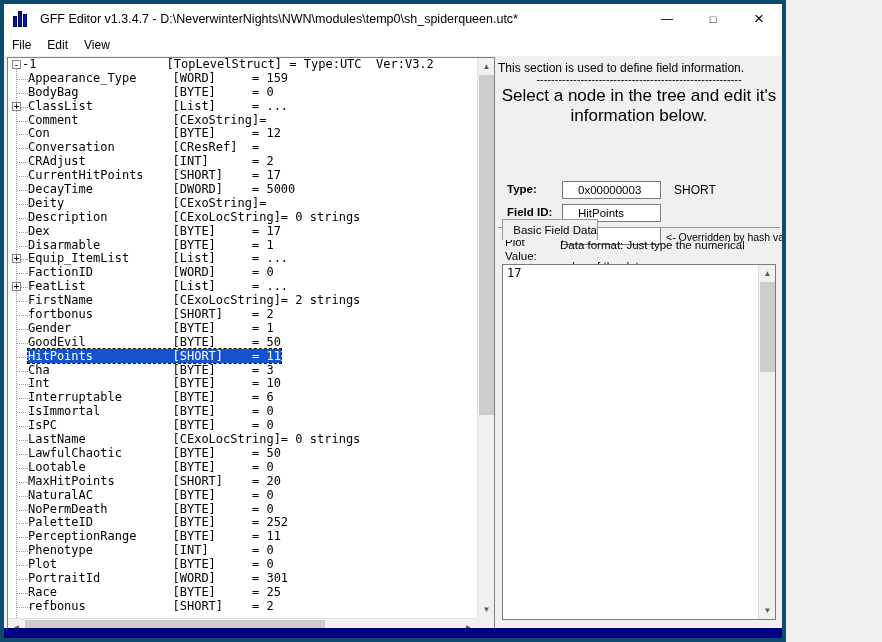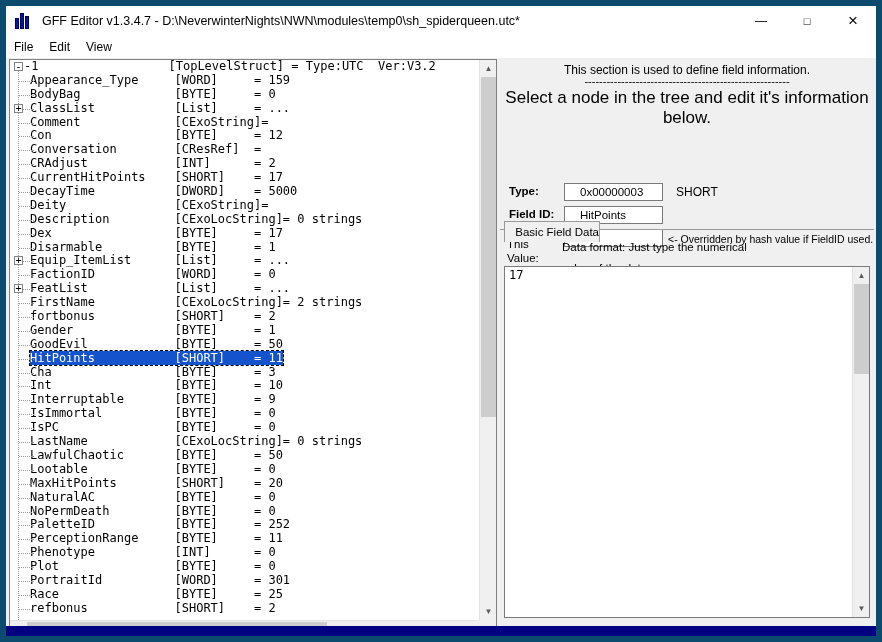--- a/index.html
+++ b/index.html
@@ -1,18 +1,18 @@
 <!DOCTYPE html>
 <html style="--sel-color: #1553cc; --strip-color: #000080;"><head>
 <meta charset="utf-8">
 <style>
   * { margin:0; padding:0; box-sizing:border-box; }
   html,body { width:882px; height:642px; overflow:hidden; }
   body { font-family:"Liberation Sans", sans-serif; background:#f0f0f0; }
-  .screen { position:relative; width:882px; height:642px; background:#86efac; border:6px solid #0c4a6e; overflow:hidden; }
+  .screen { position:relative; width:786px; height:642px; background:#86efac; border:4px solid #0c4a6e; overflow:hidden; }
 
   
   .titlebar { position:absolute; top:0; left:0; right:0; height:30px; background:#ffffff; display:flex; align-items:center; }
   .app-icon { width:18px; height:16px; margin-left:9px; display:flex; align-items:flex-end; gap:1px; }
   .app-icon i { display:block; width:4px; background:#001a9a; border:1px solid #000060; }
   .app-icon i:nth-child(1){height:11px;} .app-icon i:nth-child(2){height:16px;} .app-icon i:nth-child(3){height:13px;}
   .title-text { margin-left:9px; font-size:12.5px; color:#000; white-space:nowrap; }
   .win-buttons { position:absolute; right:0; top:0; height:30px; display:flex; }
   .win-btn { width:46px; height:30px; display:flex; align-items:center; justify-content:center; color:#000; cursor:default; }
   .win-btn.min { font-size:12px; }
@@ -45,21 +45,21 @@
             font-size:8px; color:#5a5a5a; }
   .vscroll .up { top:0; left:0; }
   .vscroll .down { bottom:0; left:0; }
   .hscroll .left { left:0; top:0; }
   .hscroll .right { right:0; top:0; }
   .vthumb { position:absolute; left:1px; width:15px; background:#cdcdcd; }
   .hthumb { position:absolute; top:1px; height:15px; background:#cdcdcd; }
 
   
   .right-panel { position:absolute; left:494px; top:0; right:2px; bottom:0; font-size:12px; color:#000; }
-  .info1 { position:absolute; top:5px; left:0; right:0; text-align:center; font-size:12px; }
+  .info1 { position:absolute; top:5px; left:0; right:0; font-size:12px; }
   .divider { position:absolute; top:17px; left:0; right:0; text-align:center; font-size:11px; letter-spacing:0; color:#000; }
   .info2 { position:absolute; top:30px; left:0; right:0; text-align:center; font-size:17px; }
   .frow { position:absolute; left:0; right:0; height:19px;margin-top:48px; }
   .frow.f1 { top:77px; } .frow.f2 { top:100px; } .frow.f3 { top:123px; }
   .flabel { position:absolute; left:9px; top:2px; font-weight:bold; font-size:11.5px; }
   .finput { position:absolute; left:64px; top:0; width:99px; height:18px; border:1px solid #7a7a7a; background:#fff;
             font-family:"Liberation Sans", sans-serif; font-size:11.5px; padding:0 15px; }
   .ftype-name { position:absolute; left:176px; top:2px; font-size:12px; }
   .fnote { position:absolute; left:168px; top:4px; font-size:10.5px; white-space:nowrap; }
   .tab { position:absolute; top:151px; left:4px; width:96px; height:21px; background:#f0f0f0;
@@ -202,21 +202,21 @@
             <div class="trow">
     
     <span class="txt">Cha                 [BYTE]     = 3</span>
   </div>
             <div class="trow">
     
     <span class="txt">Int                 [BYTE]     = 10</span>
   </div>
             <div class="trow">
     
-    <span class="txt">Interruptable       [BYTE]     = 9</span>
+    <span class="txt">Interruptable       [BYTE]     = 6</span>
   </div>
             <div class="trow">
     
     <span class="txt">IsImmortal          [BYTE]     = 0</span>
   </div>
             <div class="trow">
     
     <span class="txt">IsPC                [BYTE]     = 0</span>
   </div>
             <div class="trow">
@@ -303,21 +303,21 @@
       <div class="frow f3">
         <span class="flabel">Field Index:</span>
         <input class="finput" value="35" style="">
         <span class="fnote">&lt;- Overridden by hash value if FieldID used.</span>
       </div>
 
       <div class="tab">Basic Field Data</div>
       <div class="tabline"></div>
 
       <div class="dv-label">
-        <div>This</div>
+        <div>Plot</div>
         <div>Value:</div>
       </div>
       <div class="dv-desc">Data format: Just type the numerical value of the data.</div>
 
       <div class="databox">
         <div class="data-value">17</div>
         <div class="vscroll2">
           <div class="sb-btn up" style="top:0;left:0;">▲</div>
           <div class="vthumb" style="top:17px;height:90px;"></div>
           <div class="sb-btn down" style="bottom:0;left:0;">▼</div>

